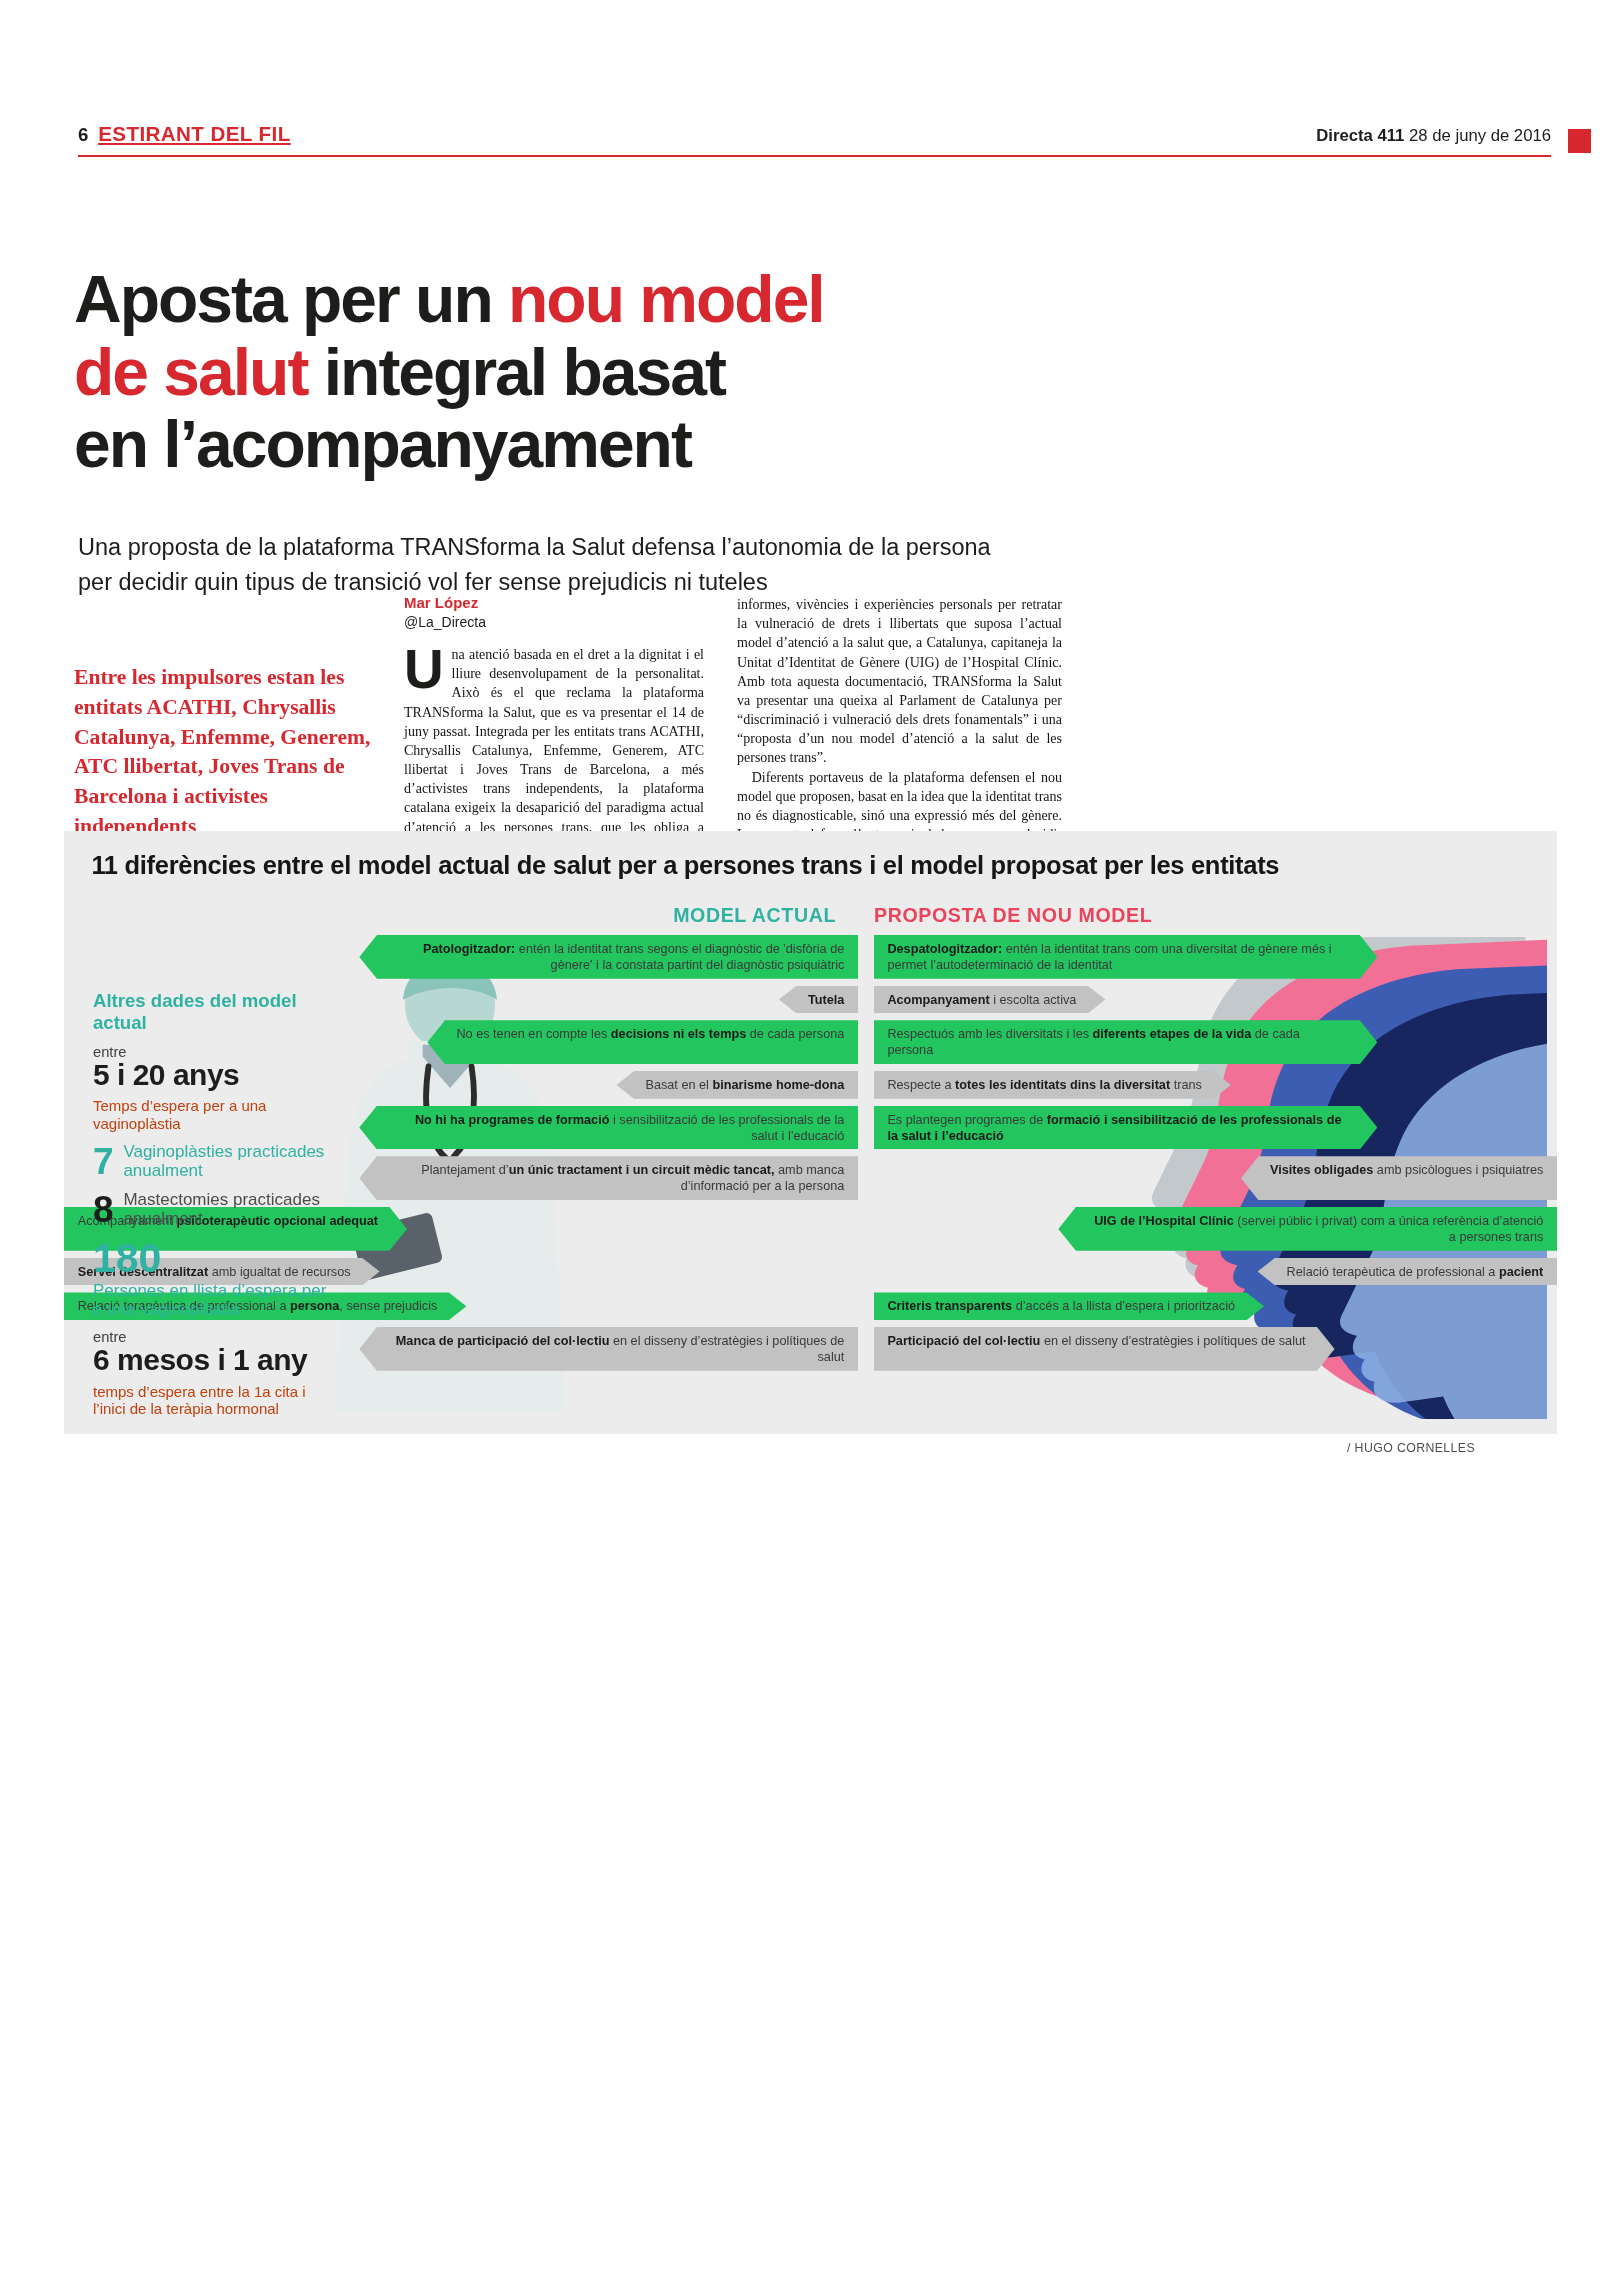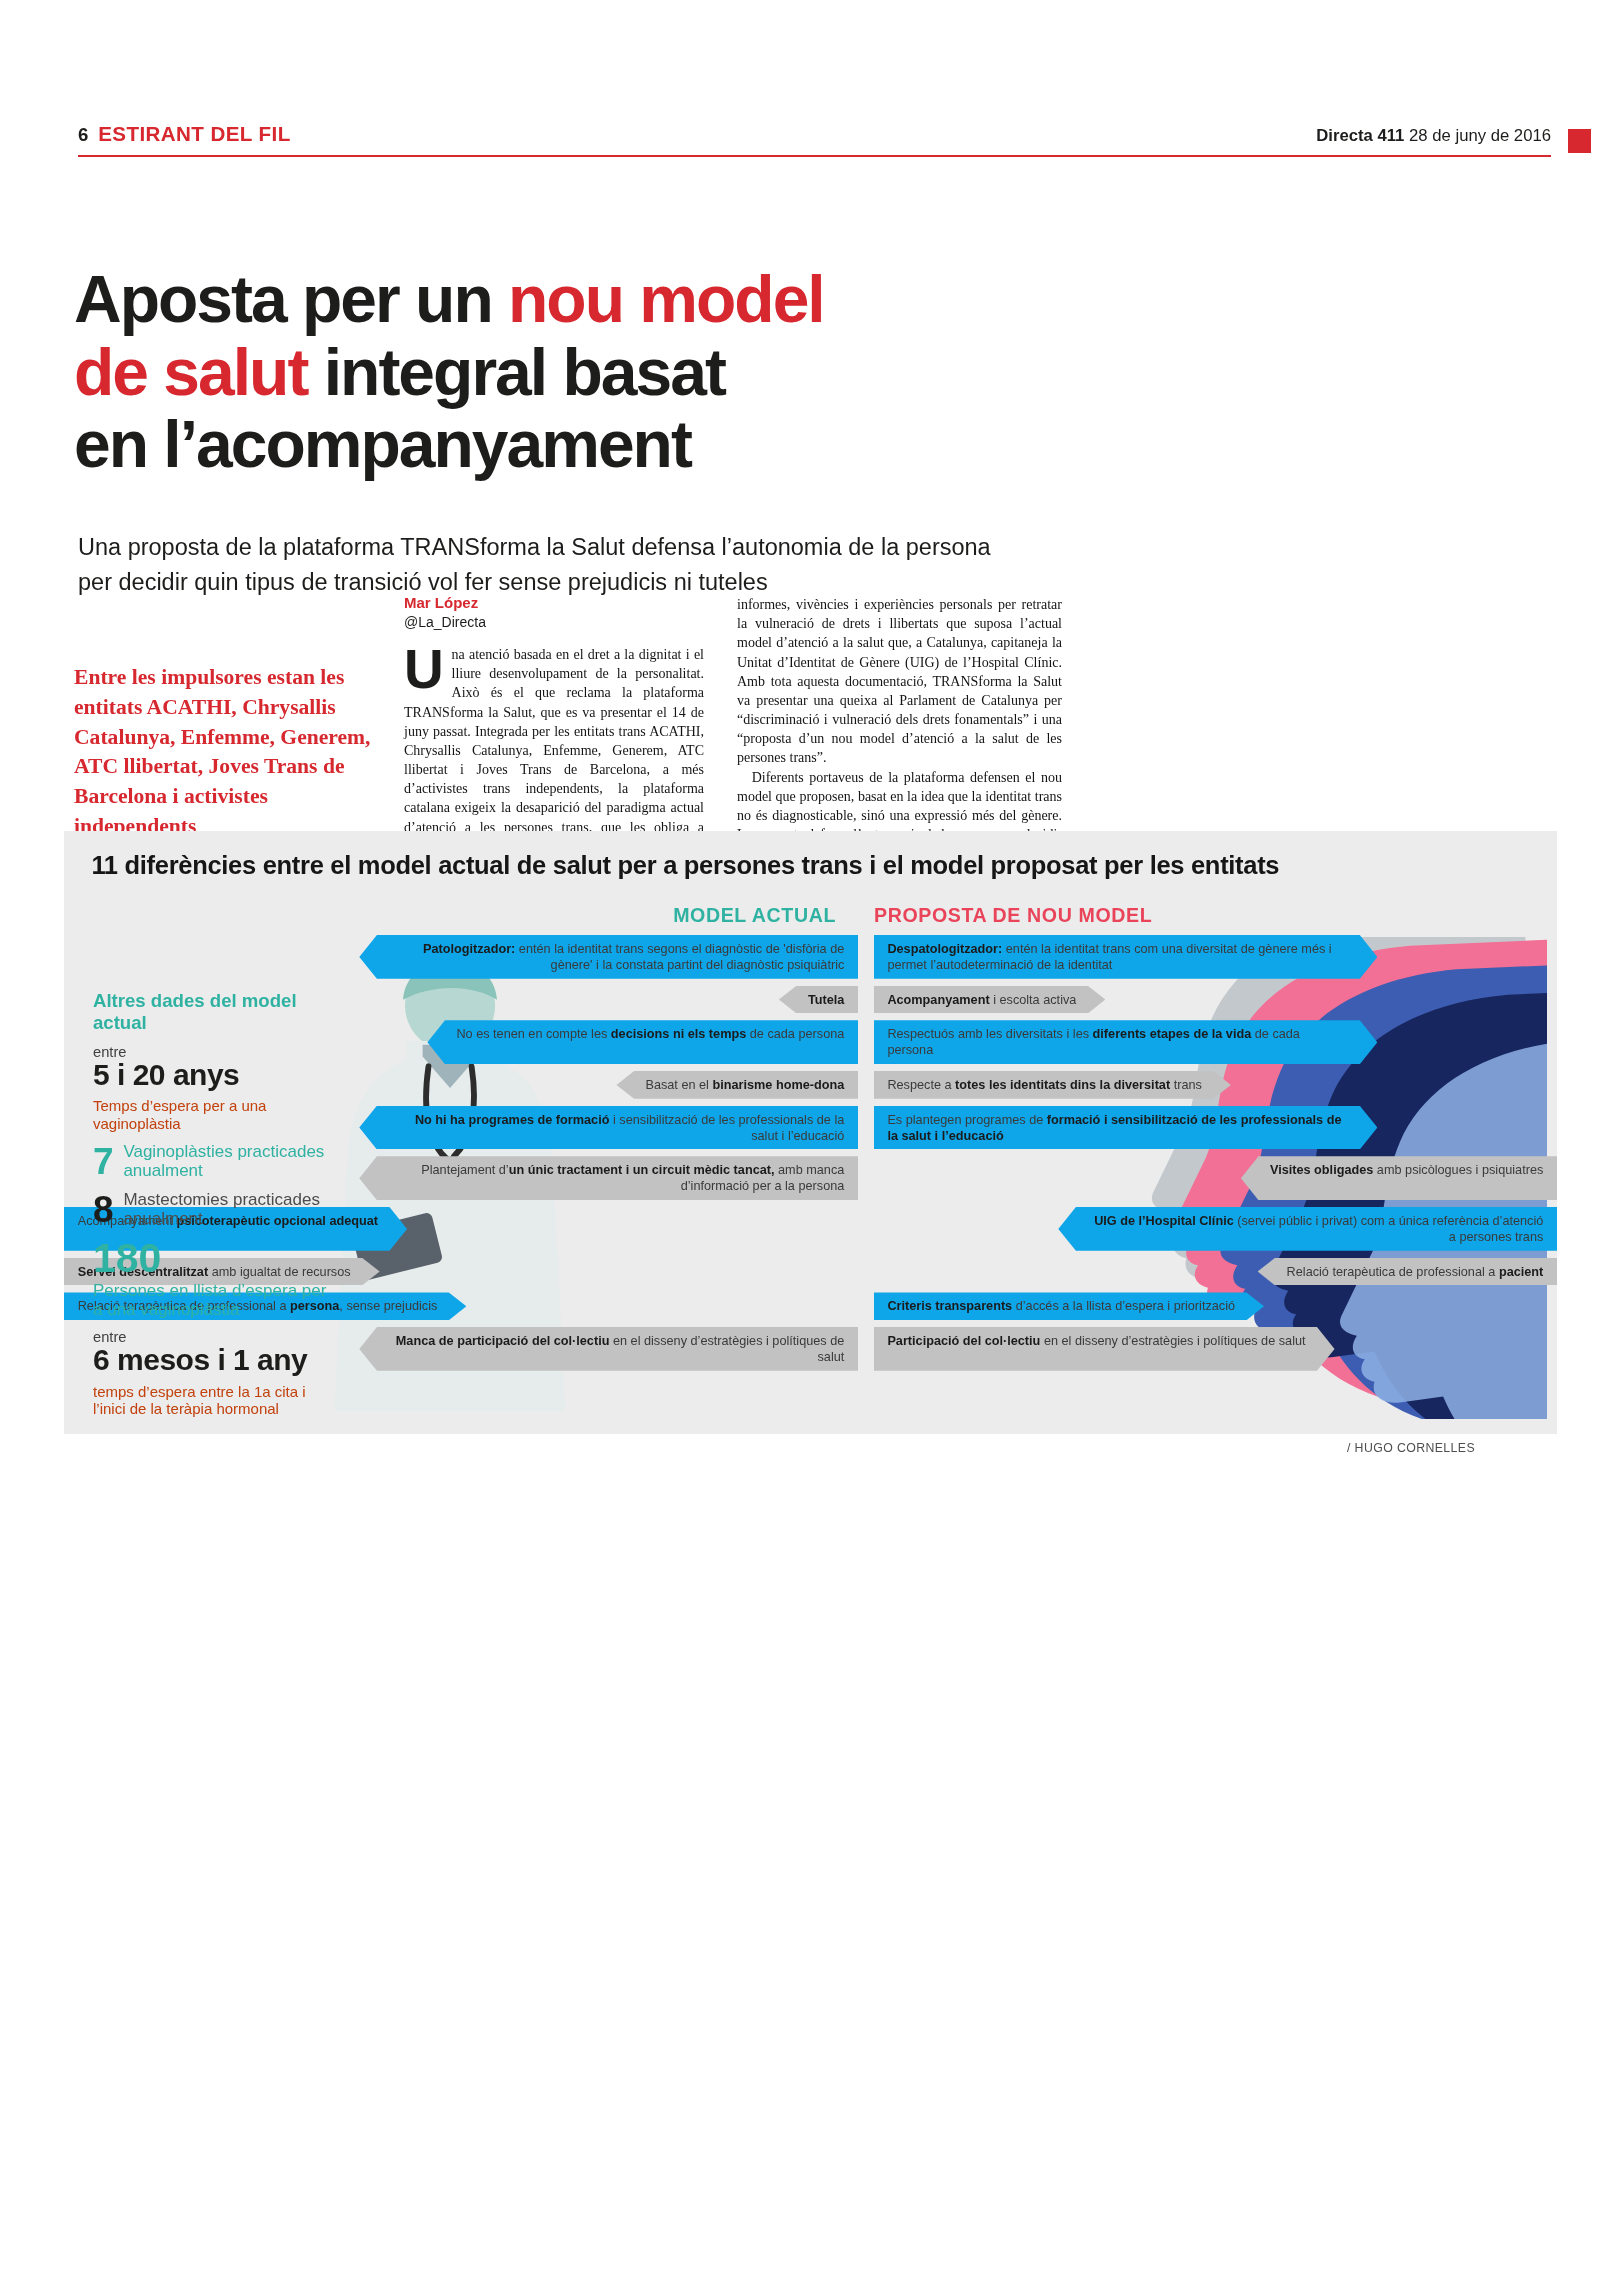--- a/index.html
+++ b/index.html
@@ -9,21 +9,21 @@
   }
 
   
   .header {
     position:absolute; top:122px; left:78px; right:69px;
     display:flex; justify-content:space-between; align-items:flex-end;
     padding-bottom:8.8px; border-bottom:2.9px solid var(--red,#d7282f);
   }
   .header-left { display:flex; align-items:baseline; }
   .folio { font-weight:bold; font-size:18.6px; }
-  .section-title { color:var(--red,#d7282f); font-weight:bold; font-size:20.6px; letter-spacing:0.4px; margin-left:9.8px; }
+  .section-title { color:var(--red,#d7282f); font-weight:bold; font-size:20.6px; letter-spacing:0.4px; margin-left:9.8px;text-decoration:underline; }
   .masthead { font-size:16.7px; }
   .masthead .mb { font-weight:bold; }
   .corner-mark { position:absolute; top:129px; left:1568px; width:22.5px; height:23.5px; background:var(--red,#d7282f); }
 
   
   .headline {
     position:absolute; top:263px; left:74px; width:1127px;
     font-size:66px; font-weight:bold; letter-spacing:-2px; line-height:1.1; color:#1d1d1b;
   }
   .hl-red { color:var(--red,#d7282f); }
@@ -63,21 +63,21 @@
   .col-header { position:absolute; top:73px; font-size:19.6px; font-weight:bold; letter-spacing:0.6px; z-index:4; }
   .col-header.hl { left:0; width:772px; text-align:right; color:var(--teal,#2fb2a2); }
   .col-header.hr { left:810px; color:var(--pink,#e9445a); }
 
   .bands-grid {
     position:absolute; top:104px; left:0; width:100%;
     display:grid; grid-template-columns:794px 1fr; column-gap:15.7px; row-gap:6.9px;
     z-index:2;
   }
   .band {
-    font-size:12.7px; line-height:1.26; color:#3a3a3a; background:#0ea5e9;
+    font-size:12.7px; line-height:1.26; color:#3a3a3a; background:#22c55e;
   }
   .band .b { font-weight:bold; color:#1b1b1b; }
   .band-left {
     justify-self:end; max-width:456px; text-align:right;
     padding:5.9px 13.7px 5.9px 29px;
     clip-path:polygon(0 50%, 17.6px 0, 100% 0, 100% 100%, 17.6px 100%);
   }
   .band-right {
     justify-self:start; max-width:461px; text-align:left;
     padding:5.9px 29px 5.9px 13.7px;

